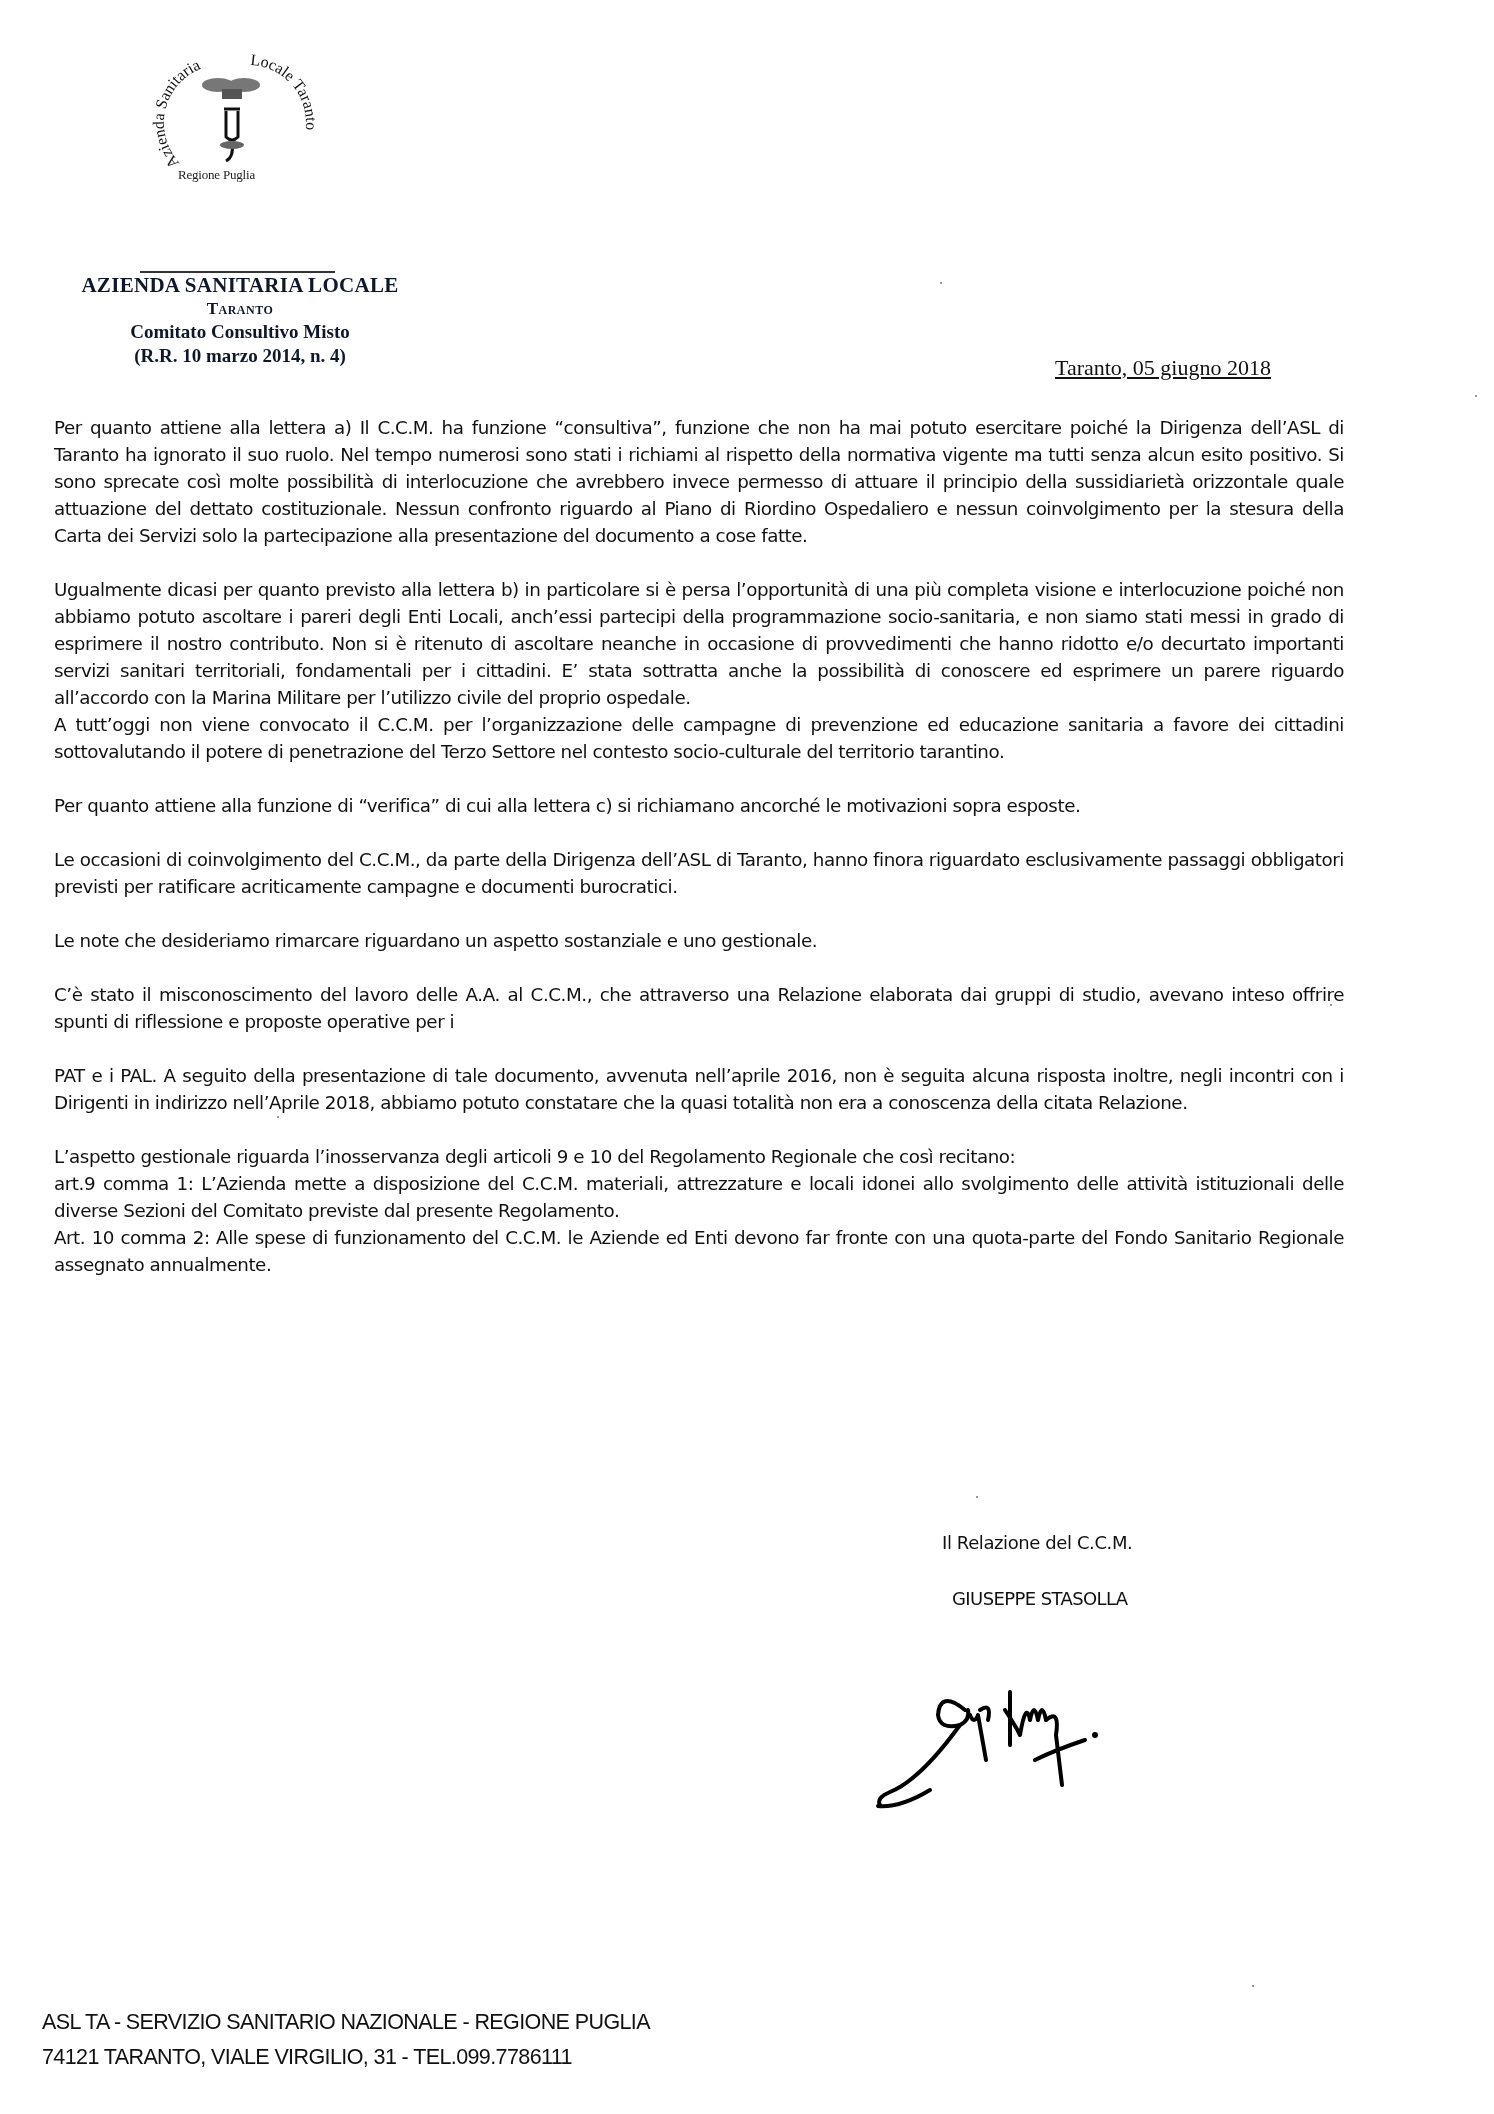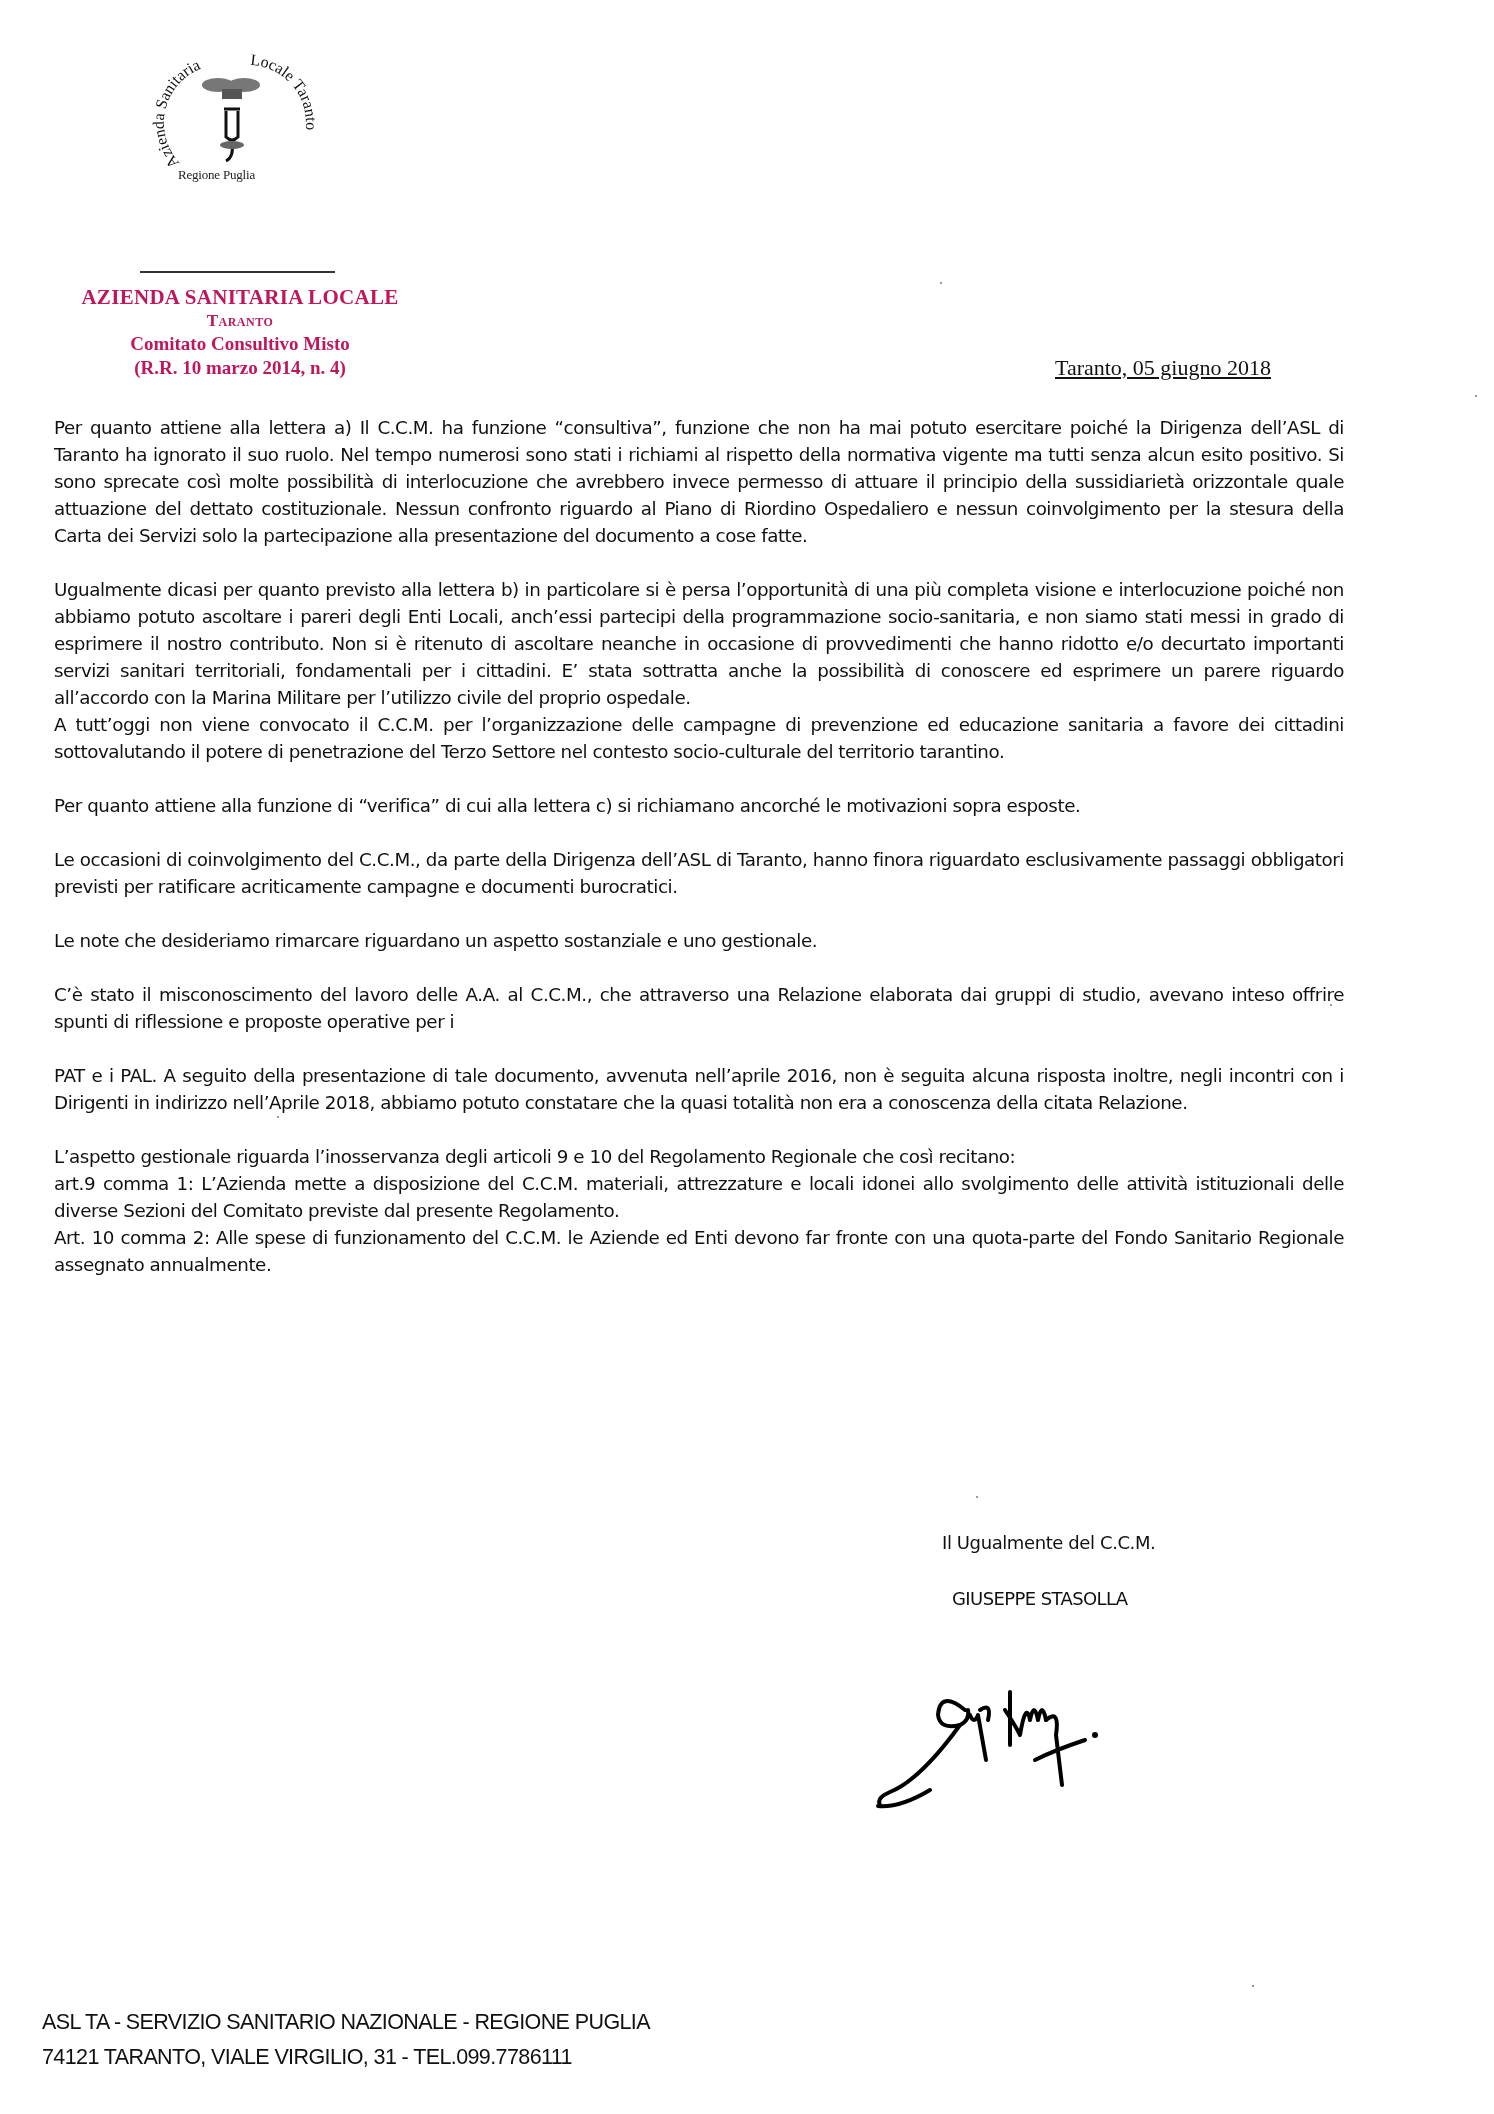--- a/index.html
+++ b/index.html
@@ -6,21 +6,21 @@
     body { width: 1494px; height: 2114px; position: relative; overflow: hidden; color: #111; }
     .page { position: absolute; left: 0; top: 0; width: 1494px; height: 2114px; background: #fff; }
 
     
     .logo { position: absolute; left: 140px; top: 45px; width: 180px; height: 150px; }
     .logo svg { width: 180px; height: 150px; display: block; }
     .logo-caption { position: absolute; left: 178px; top: 170px; font-family: Liberation Serif, serif; font-size: 13px; color: #222; letter-spacing: -0.2px; }
 
     
     .hdr-rule { position: absolute; left: 140px; top: 271px; width: 195px; height: 2px; background: #333; }
-    .hdr { position: absolute; left: 50px; top: 284px; width: 380px; font-family: "Liberation Serif", serif; font-weight: bold; text-align: center; color: #be185d; }
+    .hdr { position: absolute; left: 50px; top: 272px; width: 380px; font-family: "Liberation Serif", serif; font-weight: bold; text-align: center; color: #0f172a; }
     .hdr .l1 { font-size: 21px; line-height: 26px; letter-spacing: 0.3px; white-space: nowrap; }
     .hdr .l2 { font-size: 17px; line-height: 22px; font-variant: small-caps; letter-spacing: 0.5px; }
     .hdr .l3 { font-size: 19px; line-height: 24px; }
     .hdr .l4 { font-size: 19px; line-height: 24px; }
 
     .date { position: absolute; left: 1055px; top: 355px; font-family: Liberation Serif, serif; font-size: 22px; text-decoration: underline; color: #111; white-space: nowrap; }
 
     
     .body { position: absolute; left: 54px; top: 414px; width: 1290px; font-family: "DejaVu Sans", sans-serif; font-size: 18.3px; line-height: 27px; color: #111; letter-spacing: -0.45px; }
     .body p { margin: 0; text-align: justify; }
@@ -96,21 +96,21 @@
     <p>C’è stato  il misconoscimento del lavoro delle A.A. al C.C.M., che attraverso una Relazione  elaborata  dai  gruppi di studio, avevano inteso offrire spunti di riflessione e proposte operative per i</p>
     <div class="gap1"></div>
     <p>PAT e i PAL. A seguito della presentazione di tale documento, avvenuta nell’aprile 2016,  non è seguita alcuna risposta inoltre, negli incontri con i Dirigenti in indirizzo  nell’Aprile 2018, abbiamo potuto constatare che la quasi totalità non era a conoscenza della citata Relazione.</p>
     <div class="gap1"></div>
     <p>L’aspetto  gestionale riguarda l’inosservanza degli articoli 9 e 10 del Regolamento Regionale che così recitano:</p>
     <p>art.9 comma 1:  L’Azienda mette a disposizione del C.C.M. materiali, attrezzature e locali idonei allo svolgimento delle attività istituzionali delle diverse Sezioni del Comitato previste dal presente Regolamento.</p>
     <p>Art. 10 comma 2: Alle spese di funzionamento del C.C.M. le Aziende ed Enti devono far fronte con una quota-parte del Fondo Sanitario Regionale assegnato annualmente.</p>
     <div class="gap1"></div>
   </div>
 
-  <div class="sig-title">Il Ugualmente del C.C.M.</div>
+  <div class="sig-title">Il Relazione del C.C.M.</div>
   <div class="sig-name">GIUSEPPE STASOLLA</div>
   <div class="signature">
     <svg viewBox="0 0 240 140">
       <g stroke="#000" stroke-width="4" fill="none" stroke-linecap="round" stroke-linejoin="round">
         <path d="M 10 125 Q 6 118 20 112 Q 50 100 90 45"></path>
         <path d="M 8 126 Q 30 128 60 110"></path>
         <path d="M 95 30 Q 70 10 68 35 Q 70 50 90 45 Q 100 40 98 30"></path>
         <path d="M 100 35 Q 104 45 108 35 L 116 80"></path>
         <path d="M 110 30 Q 122 22 118 40"></path>
         <path d="M 140 12 L 140 65"></path>

